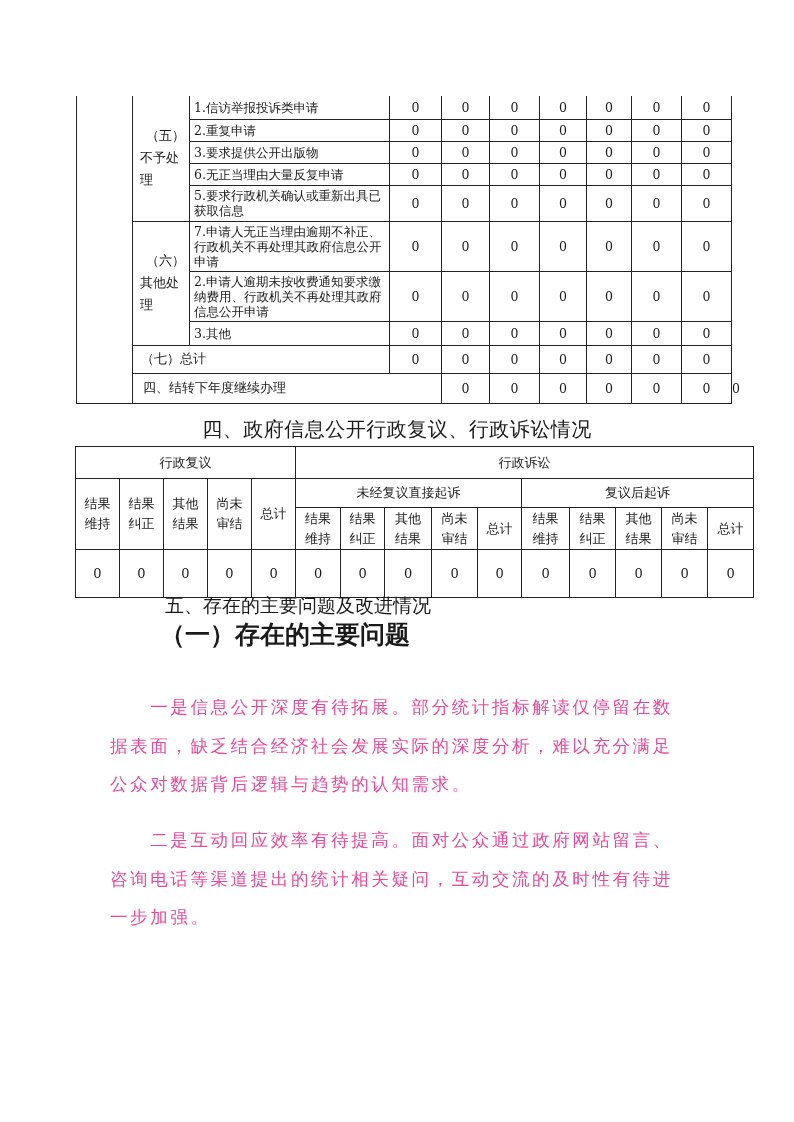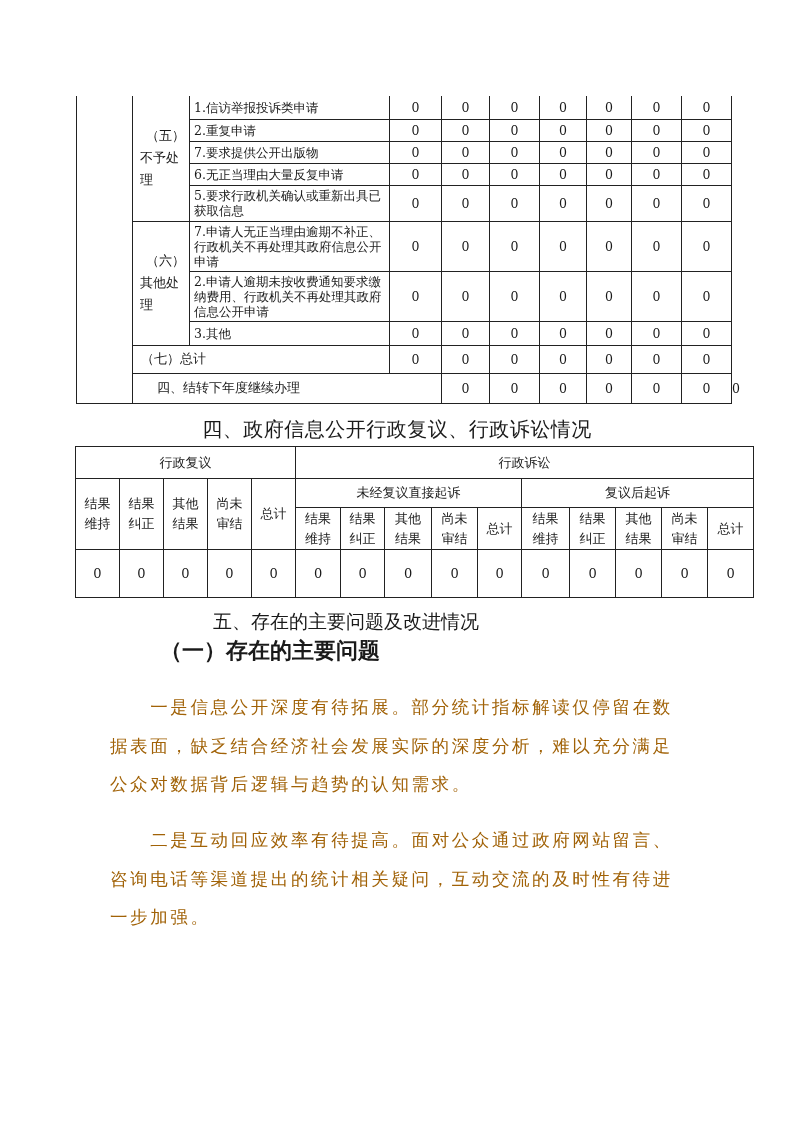--- a/index.html
+++ b/index.html
@@ -9,40 +9,40 @@
   }
   table { border-collapse: collapse; table-layout: fixed; }
   td { border: 1.5px solid #222; text-align: center; vertical-align: middle; padding: 0; }
 
   
   #t1 { position: absolute; left: 76px; top: 96px; width: 643px; font-size: 12.5px; }
   #t1 td.item { text-align: left; padding: 0 4px; line-height: 15px; }
   #t1 td.cat { text-align: left; padding-left: 7px; line-height: 22px; font-size: 13px; }
   #t1 td.cat .paren { padding-left: 6px; }
   #t1 td.sub { text-align: left; padding-left: 8px; font-size: 13px; }
-  #t1 td.carry { text-align: left; padding-left: 24px; font-size: 13px; }
+  #t1 td.carry { text-align: left; padding-left: 10px; font-size: 13px; }
   #t1 td.num { font-size: 12.5px; }
   #t1 tr.first td { border-top: none; }
   #t1 td.outer { border-top: none; }
 
   
   .h-sec4 { position: absolute; left: 0; width: 794px; top: 416px; text-align: center;
     font-family: "DejaVu Sans", "Liberation Sans", sans-serif; font-size: 20px; font-weight: normal; letter-spacing: 0.5px; }
 
   
   #t2 { position: absolute; left: 75px; top: 446px; width: 673px; font-size: 13px; }
   #t2 td { line-height: 20px; }
   #t2 td.num { font-size: 13px; }
 
-  .h-sec5 { position: absolute; left: 165px; top: 609px; font-size: 19px;
-    font-family: "DejaVu Sans", "Liberation Sans", sans-serif; margin-left: 48px; }
-  .h-sub1 { position: absolute; left: 160px; top: 636px; font-size: 22px; font-weight: bold;
+  .h-sec5 { position: absolute; left: 165px; top: 593px; font-size: 19px;
+    font-family: "DejaVu Sans", "Liberation Sans", sans-serif; }
+  .h-sub1 { position: absolute; left: 160px; top: 618px; font-size: 25px; font-weight: bold;
     font-family: "DejaVu Sans", "Liberation Sans", sans-serif; }
   .para { position: absolute; left: 110px; width: 580px; font-size: 17.5px; line-height: 38.5px;
-    letter-spacing: 2.6px; text-indent: 2.3em; color: #a16207; }
+    letter-spacing: 2.6px; text-indent: 2.3em; color: #ec4899; }
   #p1 { top: 688px; }
   #p2 { top: 821px; }
 </style>
 </head>
 <body>
 
 <table id="t1">
   <colgroup>
     <col style="width:56px">
       <col style="width:57px">
@@ -77,21 +77,21 @@
       <td class="item">2.重复申请</td>
       <td class="num">0</td>
       <td class="num">0</td>
       <td class="num">0</td>
       <td class="num">0</td>
       <td class="num">0</td>
       <td class="num">0</td>
       <td class="num">0</td>
     </tr>
     <tr style="height:22px">
-      <td class="item">7.要求提供公开出版物</td>
+      <td class="item">3.要求提供公开出版物</td>
       <td class="num">0</td>
       <td class="num">0</td>
       <td class="num">0</td>
       <td class="num">0</td>
       <td class="num">0</td>
       <td class="num">0</td>
       <td class="num">0</td>
     </tr>
     <tr style="height:22px">
       <td class="item">6.无正当理由大量反复申请</td>

